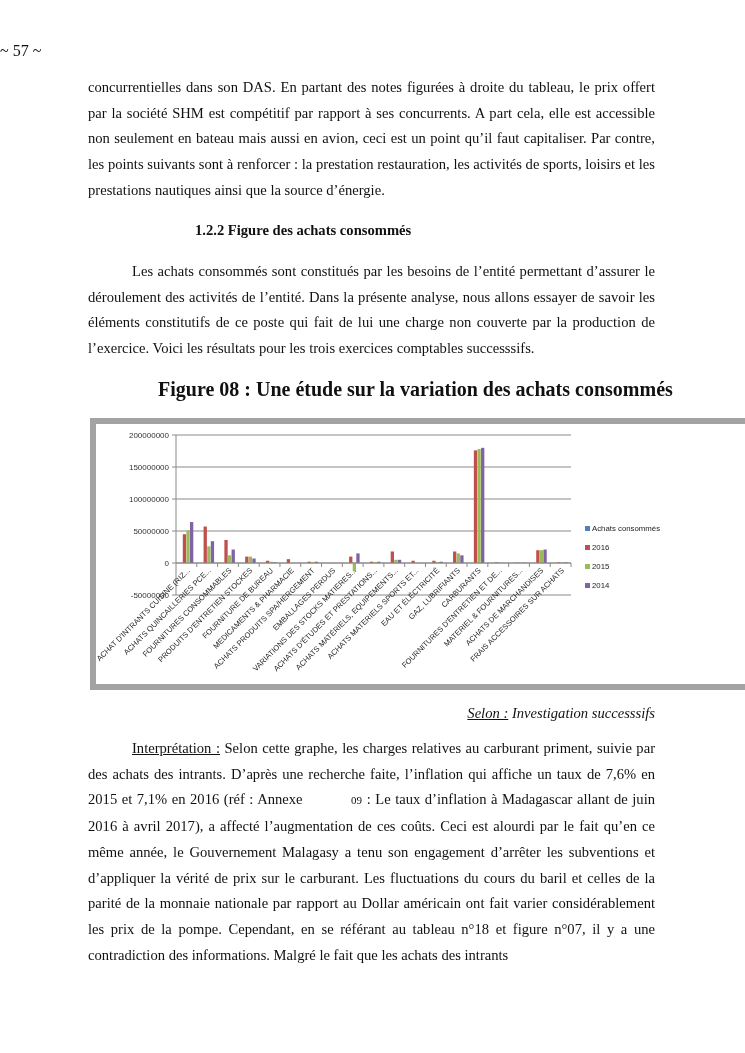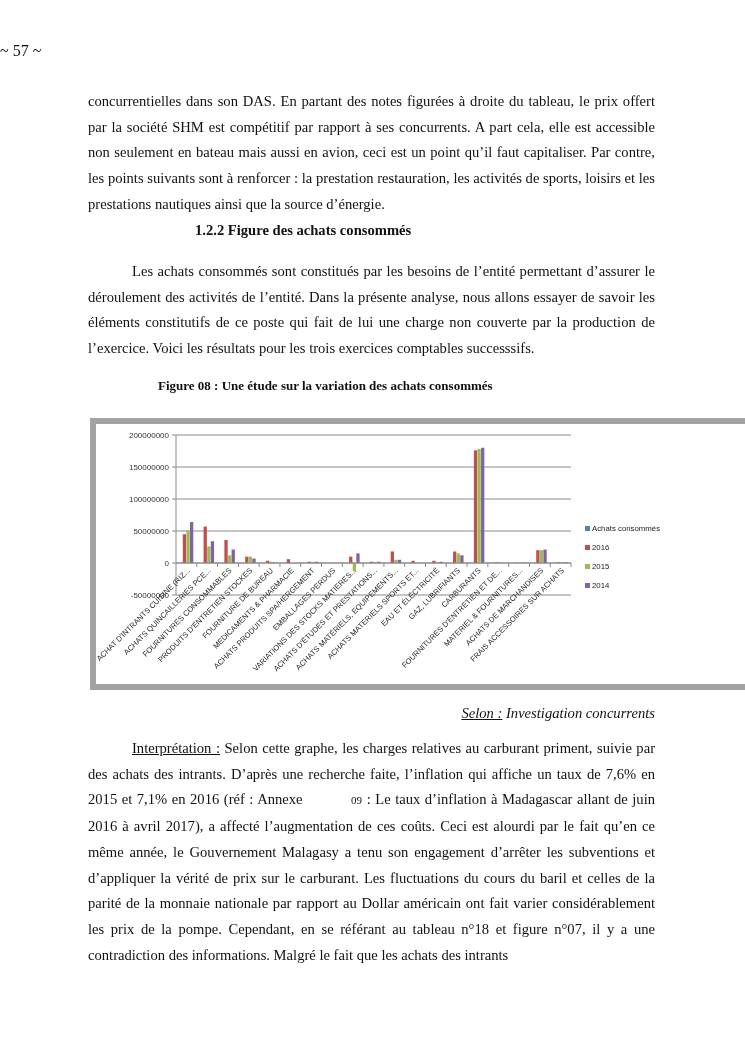--- a/index.html
+++ b/index.html
@@ -1,23 +1,23 @@
 <!DOCTYPE html>
 <html><head>
 <meta charset="utf-8">
 <style>
   html, body { margin: 0; padding: 0; background: #ffffff; }
   body { width: 745px; height: 1053px; position: relative; overflow: hidden;
          font-family: "Liberation Serif", serif; color: #111; }
   .page-num { position: absolute; top: 42px; left: 0; width: 745px; text-align: left; font-size: 16px; }
   .para { position: absolute; left: 88px; width: 567px; font-size: 14.6px; line-height: 25.7px; text-align: justify; }
-  .p1 { top: 89px; }
+  .p1 { top: 75px; }
   .heading { position: absolute; top: 222px; left: 195px; font-size: 14.6px; font-weight: bold; }
   .p2 { top: 259px; text-indent: 44px; }
-  .fig-title { position: absolute; top: 378px; left: 158px; font-size: 13px; font-weight: bold; }
+  .fig-title { position: absolute; top: 378px; left: 158px; font-size: 20px; font-weight: bold; }
   .chart-box { position: absolute; left: 90px; top: 418px; width: 676px; height: 272px; border: 6px solid #a3a3a3; box-sizing: border-box; background: #fff; }
   .source { position: absolute; top: 705px; right: 90px; font-size: 14.6px; font-style: italic; }
   .source .u { text-decoration: underline; }
   .p3 { top: 736px; text-indent: 44px; }
   .u { text-decoration: underline; }
   .small { font-size: 11px; padding-left: 44px; }
   svg text { font-family: "Liberation Sans", sans-serif; }
 </style>
 </head>
 <body>
@@ -157,15 +157,15 @@
         <rect x="489" y="121" width="5" height="5" fill="#c0504d"></rect>
         <text x="496" y="126" font-size="7.8" fill="#222">2016</text>
         <rect x="489" y="140" width="5" height="5" fill="#9bbb59"></rect>
         <text x="496" y="145" font-size="7.8" fill="#222">2015</text>
         <rect x="489" y="159" width="5" height="5" fill="#8064a2"></rect>
         <text x="496" y="164" font-size="7.8" fill="#222">2014</text>
       </g>
   </svg>
 </div>
 
-<div class="source"><span class="u">Selon :</span><span> Investigation concurrents</span></div>
+<div class="source"><span class="u">Selon :</span><span> Investigation successsifs</span></div>
 
 <div class="para p3"><span class="u">Interprétation :</span><span> Selon cette graphe, les charges relatives au carburant priment, suivie par des achats des intrants. D’après une recherche faite, l’inflation qui affiche un taux de 7,6% en 2015 et 7,1% en 2016 (réf : Annexe </span><span class="small">09</span><span> : Le taux d’inflation à Madagascar allant de juin 2016 à avril 2017), a affecté l’augmentation de ces coûts. Ceci est alourdi par le fait qu’en ce même année, le Gouvernement Malagasy a tenu son engagement d’arrêter les subventions et d’appliquer la vérité de prix sur le carburant. Les fluctuations du cours du baril et celles de la parité de la monnaie nationale par rapport au Dollar américain ont fait varier considérablement les prix de la pompe. Cependant, en se référant au tableau n°18 et figure n°07, il y a une contradiction des informations. Malgré le fait que les achats des intrants</span></div>
 
 </body></html>

